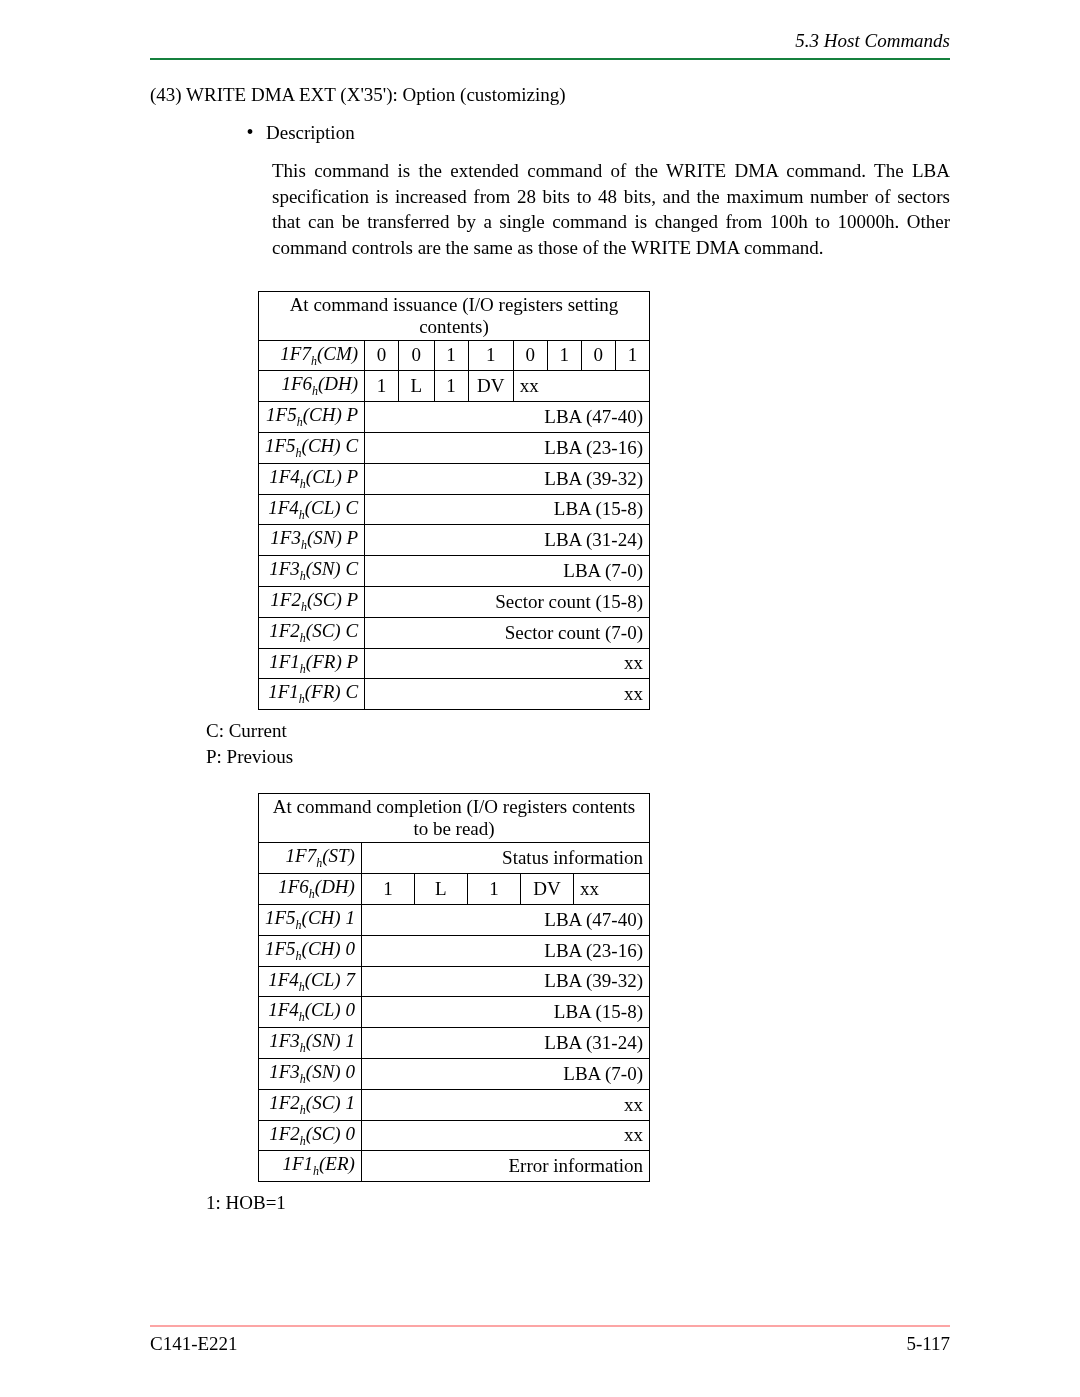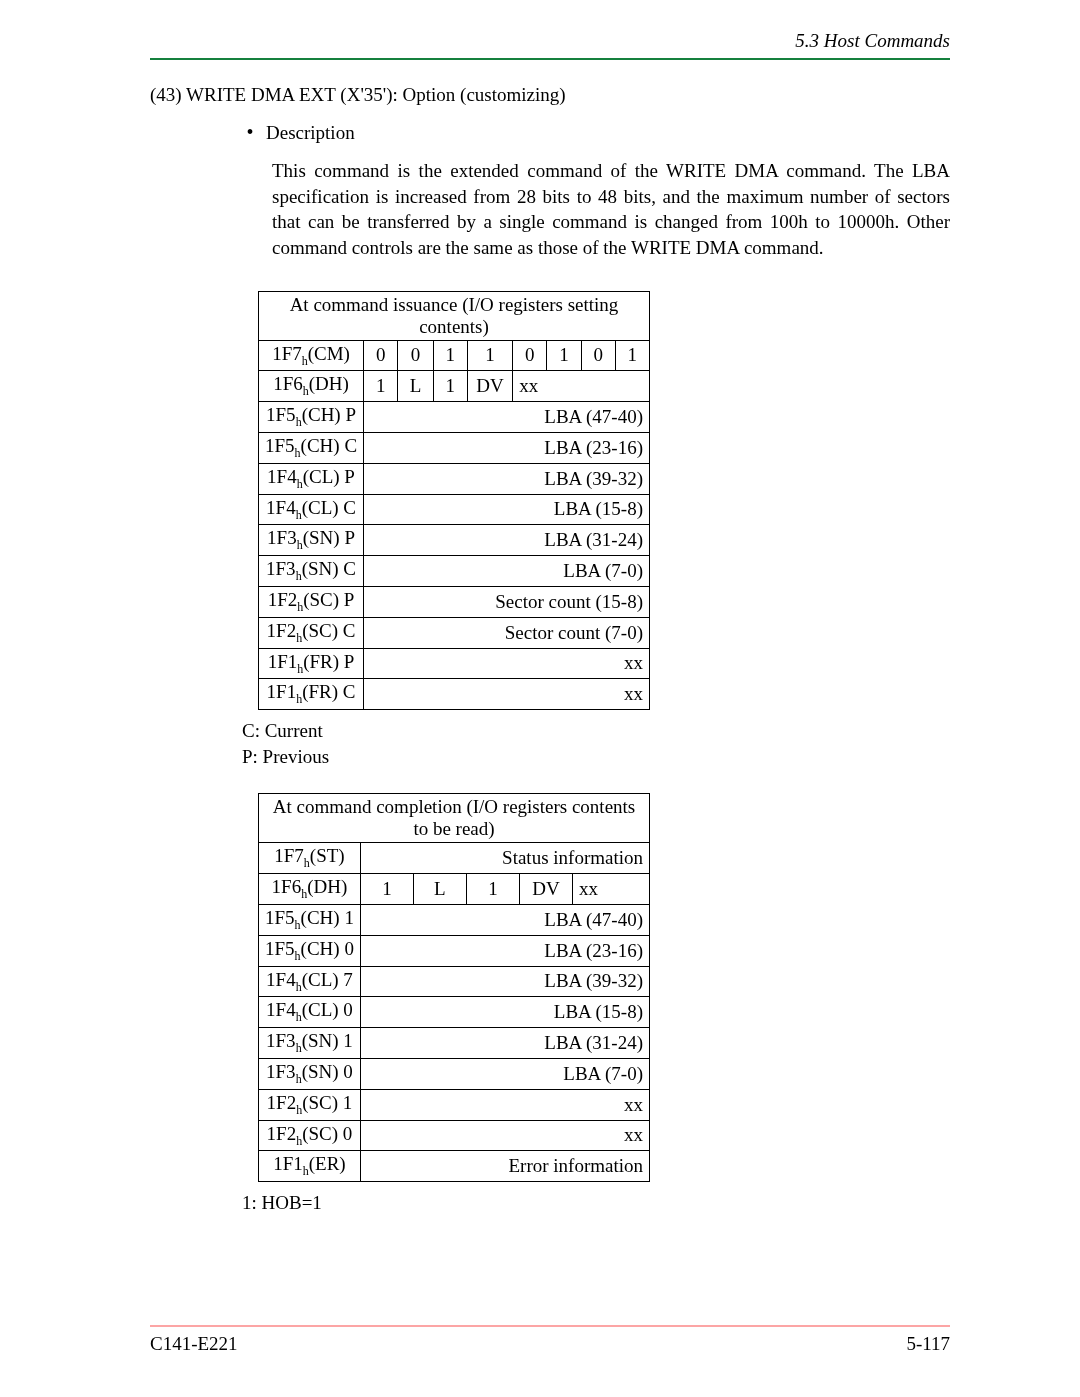--- a/index.html
+++ b/index.html
@@ -56,42 +56,43 @@
     width: 392px;
   }
   table.reg td, table.reg th {
     border: 1px solid #000;
     padding: 2px 6px;
     vertical-align: middle;
     height: 24px;
   }
   table.reg td.label {
     width: 86px;
-    text-align: center;
+    text-align: right;
     white-space: nowrap;
+    font-style: italic;
   }
   table.reg td.bit {
     text-align: center;
     width: 40px;
   }
   table.reg td.full {
     text-align: right;
   }
   table.reg td.title {
     text-align: center;
   }
   table.reg td.status {
     text-align: right;
   }
   .sub1 {
     font-size: 12px;
     vertical-align: sub;
   }
   .legend {
-    margin-left: 92px;
+    margin-left: 56px;
     margin-top: 6px;
     margin-bottom: 24px;
     line-height: 1.35;
   }
   .footer {
     position: absolute;
     left: 150px;
     right: 130px;
     bottom: 42px;
     border-top: 2px solid #fca5a5;

